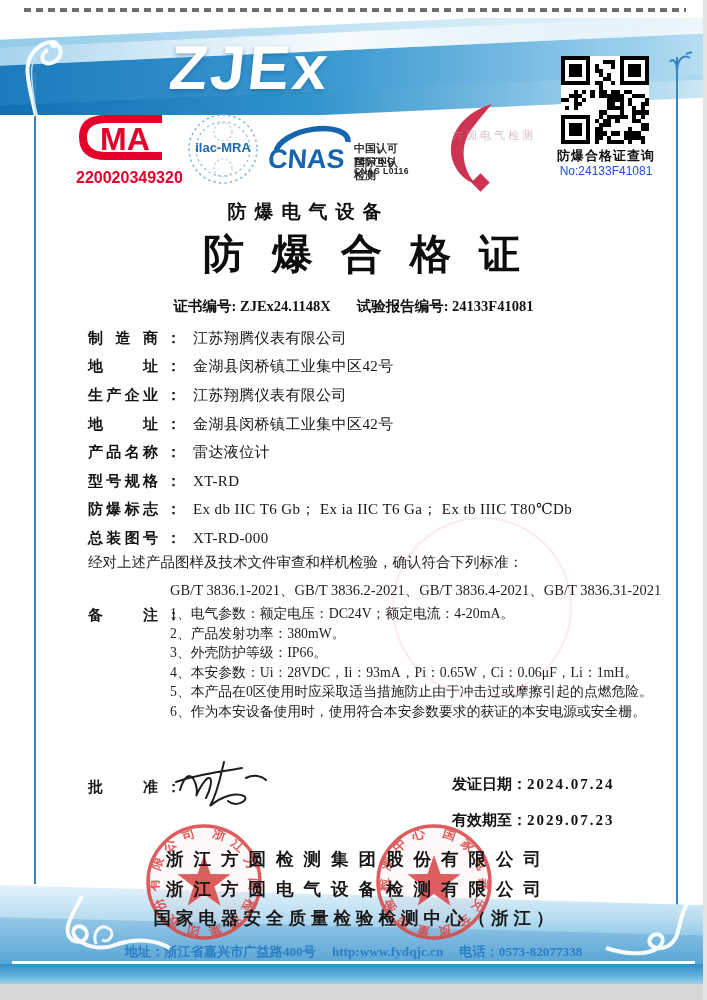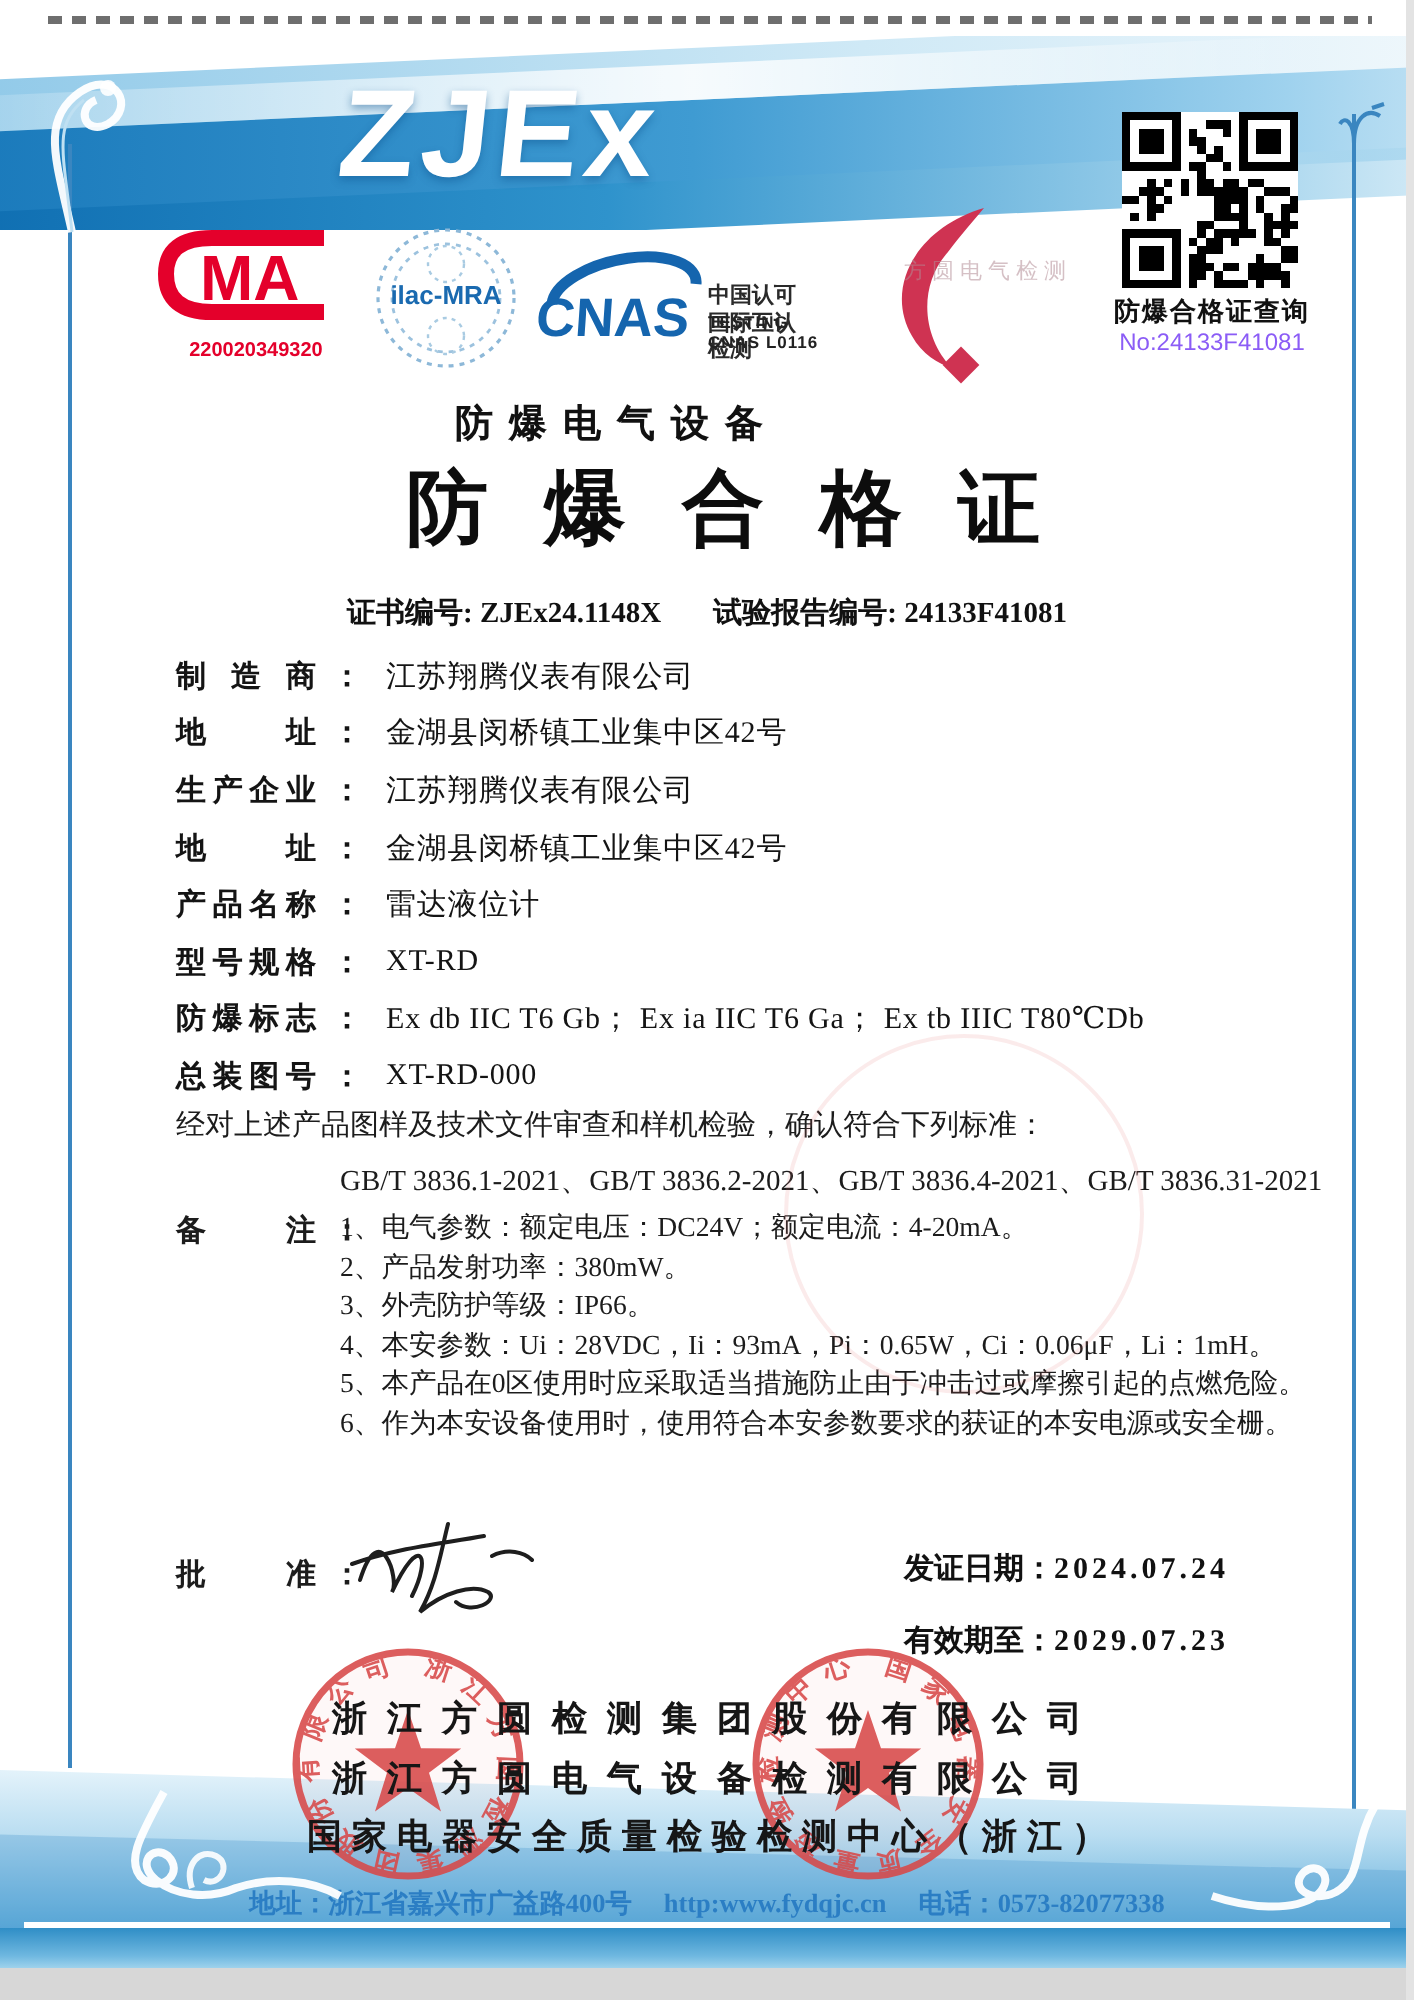--- a/index.html
+++ b/index.html
@@ -22,33 +22,33 @@
     font-size:62px;font-weight:800;color:#fff;transform:skewX(-6deg);letter-spacing:3px;
     text-shadow:0 2px 4px rgba(10,80,140,.45);}
 
   
   .vline{width:2px;background:#3a86c0;}
   .vl-left{left:34px;top:72px;height:812px;}
   .vl-right{left:676px;top:57px;height:848px;}
 
   
   .cma{left:76px;top:112px;width:104px;text-align:center;}
-  .cma-num{color:#e4002b;font-weight:bold;font-size:10px;font-family:"Liberation Sans",sans-serif;margin-top:1px;}
+  .cma-num{color:#e4002b;font-weight:bold;font-size:16px;font-family:"Liberation Sans",sans-serif;margin-top:1px;}
   .ilac{left:186px;top:112px;width:74px;height:74px;}
   .ilac-txt{position:absolute;left:0;top:28px;width:74px;text-align:center;color:#1a6ab0;
     font-family:"Liberation Sans",sans-serif;font-weight:bold;font-size:13px;}
   .cnas{left:266px;top:118px;}
   .cnas-side{left:354px;top:114px;font-size:11px;font-weight:bold;line-height:13.5px;color:#2a2a2a;margin-top:28px;}
   .cnas-sub{left:354px;top:156px;font-family:"Liberation Sans",sans-serif;font-weight:bold;
     font-size:8.5px;line-height:10px;color:#222;letter-spacing:.5px;}
   .fy-swoosh{left:428px;top:100px;}
   .fy-water{left:452px;top:128px;font-size:11px;letter-spacing:3px;color:rgba(178,140,150,.55);}
   .qr{left:561px;top:56px;width:88px;height:88px;background:#fff;}
   .qr-cap{left:548px;top:147px;width:116px;text-align:center;font-weight:bold;font-size:13px;letter-spacing:1px;color:#111;}
-  .qr-no{left:548px;top:164px;width:116px;text-align:center;font-size:12px;color:#8b5cf6;
+  .qr-no{left:548px;top:164px;width:116px;text-align:center;font-size:12px;color:#1d4ed8;
     font-family:"Liberation Sans",sans-serif;}
 
   
   .subtitle{left:0;top:199px;width:609px;text-align:center;font-size:19px;font-weight:bold;
     letter-spacing:8px;padding-left:8px;box-sizing:border-box;color:#111;}
   .maintitle{left:0;top:227px;width:707px;text-align:center;font-size:41px;font-weight:bold;
     letter-spacing:28px;padding-left:44px;box-sizing:border-box;color:#0d0d0d;}
   .certline{left:0;top:297px;width:707px;text-align:center;font-size:14.5px;font-weight:bold;color:#111;}
   .certline .gap{display:inline-block;width:26px;}
 

